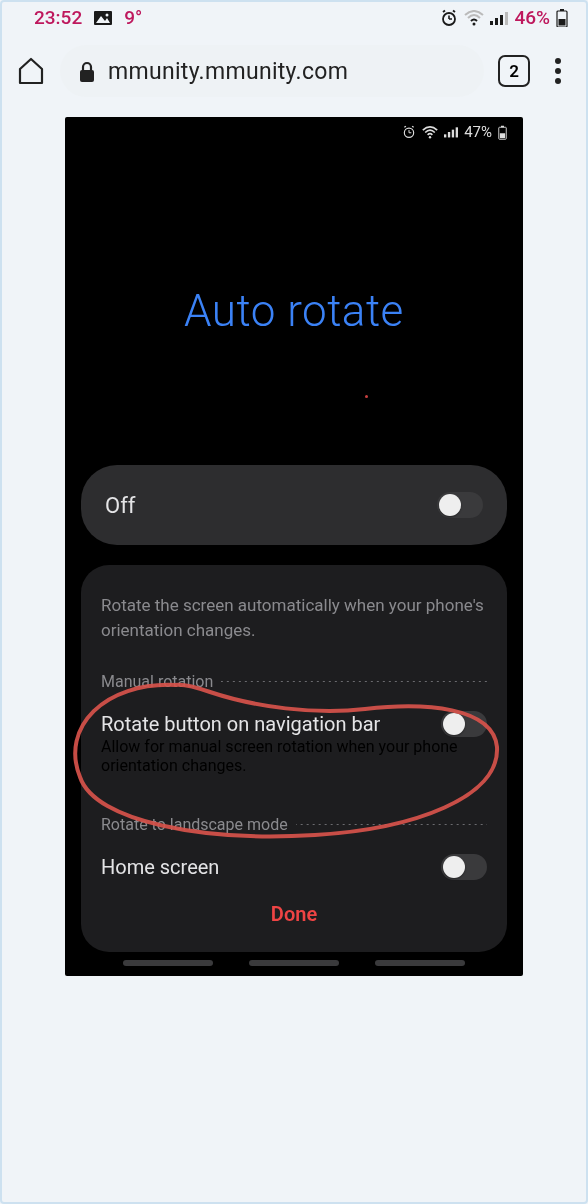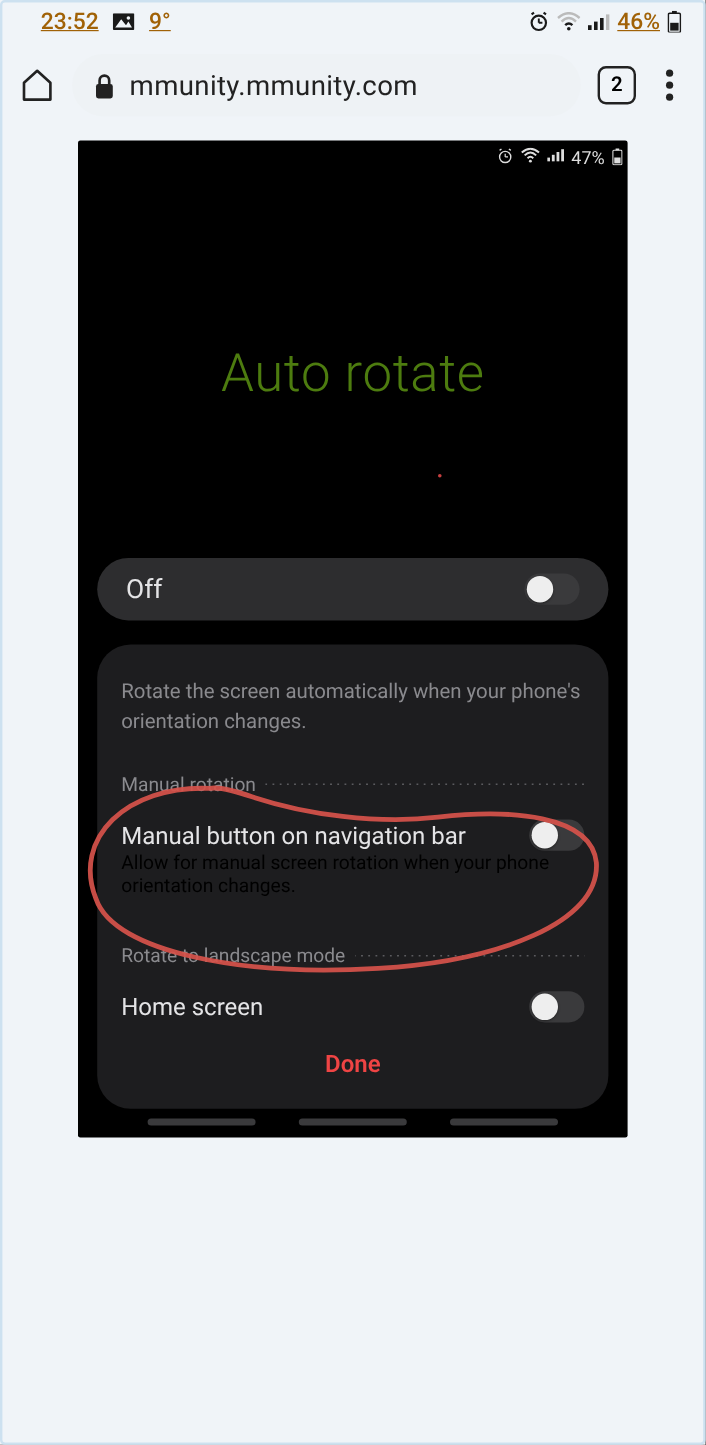--- a/index.html
+++ b/index.html
@@ -1,42 +1,42 @@
 <!DOCTYPE html>
 <html><head>
 <meta charset="utf-8">
 <style>
   * { margin: 0; padding: 0; box-sizing: border-box; font-family: -apple-system, BlinkMacSystemFont, "Segoe UI", Roboto, sans-serif; }
   body { width: 588px; height: 1204px; background: #f0f4f8; border: 2px solid #cde1f0; border-radius: 4px; overflow: hidden; }
 
   
-  .outer-statusbar { display: flex; justify-content: space-between; align-items: center; padding: 4px 18px 4px 32px; font-size: 19px; font-weight: 500; color: #a16207; text-decoration: underline; }
+  .outer-statusbar { display: flex; justify-content: space-between; align-items: center; padding: 4px 18px 4px 32px; font-size: 19px; font-weight: 500; color: #be185d; }
   .outer-statusbar .left { display: flex; align-items: center; gap: 12px; }
   .outer-statusbar .right { display: flex; align-items: center; gap: 6px; }
 
   
   .browser-bar { display: flex; align-items: center; padding: 12px 14px 20px 14px; gap: 14px; }
   .home-icon { width: 30px; height: 30px; display: flex; align-items: center; justify-content: center; }
   .url-pill { flex: 1; background: #eef2f5; border-radius: 28px; height: 52px; display: flex; align-items: center; padding: 0 18px; gap: 12px; }
   .lock { width: 18px; height: 20px; }
   .url-text { font-size: 23px; color: #222; letter-spacing: 0.3px; }
   .tabs-box { width: 32px; height: 32px; border: 2.5px solid #222; border-radius: 7px; display: flex; align-items: center; justify-content: center; font-size: 17px; font-weight: 600; }
   .menu-dots { width: 28px; display: flex; flex-direction: column; align-items: center; gap: 4px; }
   .menu-dots span { width: 6px; height: 6px; background: #222; border-radius: 50%; }
 
   
   .inner-frame { margin: 0 auto; width: 458px; background: #000; border-radius: 2px; overflow: hidden; position: relative; }
-  .inner-statusbar { display: flex; justify-content: flex-end; align-items: flex-start; gap: 6px; padding: 6px 4px 4px; color: #ddd; font-size: 15px; }
+  .inner-statusbar { display: flex; justify-content: flex-end; align-items: center; gap: 6px; padding: 6px 16px 4px; color: #ddd; font-size: 15px; }
   .inner-statusbar .icon { display: inline-flex; }
 
   .hero { height: 320px; display: flex; align-items: center; justify-content: center; position: relative; }
-  .hero-title { color: #4d7c0f; font-size: 44px; font-weight: 300; letter-spacing: 0.5px; margin-top: 12px; }
+  .hero-title { color: #3b82f6; font-size: 44px; font-weight: 300; letter-spacing: 0.5px; margin-top: 12px; }
   .hero .dot { position: absolute; top: 250px; left: 300px; width: 3px; height: 3px; background: #c84040; border-radius: 50%; }
 
-  .off-pill { margin: 0 16px; background: #2d2d2f; border-radius: 36px; height: 52px; display: flex; align-items: center; justify-content: space-between; padding: 3px 24px; }
+  .off-pill { margin: 0 16px; background: #2d2d2f; border-radius: 36px; height: 80px; display: flex; align-items: center; justify-content: space-between; padding: 3px 24px; }
   .off-label { color: #e4e4e6; font-size: 22px; font-weight: 400; }
 
   .panel { margin: 20px 16px 0; background: #1d1d1f; border-radius: 28px; padding: 28px 20px 20px; position: relative; }
   .desc { color: #8a8a8e; font-size: 17px; line-height: 1.45; margin-bottom: 30px; }
   .section-head { display: flex; align-items: center; gap: 8px; margin-bottom: 20px; }
   .section-head .label { color: #8a8a8e; font-size: 16px; flex-shrink: 0; }
   .section-head .dots-line { flex: 1; height: 1px; background-image: radial-gradient(circle, #6a6a6e 1px, transparent 1px); background-size: 6px 2px; background-repeat: repeat-x; background-position: center; }
   .row { display: flex; align-items: center; justify-content: space-between; }
   .row .title { color: #e4e4e6; font-size: 20px; }
   .toggle { width: 46px; height: 26px; background: #3a3a3c; border-radius: 18px; position: relative; flex-shrink: 0; }
@@ -182,21 +182,21 @@
 
     <div class="desc">Rotate the screen automatically when your phone's orientation changes.</div>
 
     <div class="section-head">
       <span class="label">Manual rotation</span>
       <span class="dots-line"></span>
     </div>
 
     <div style="position:relative;">
       <div class="row">
-        <span class="title">Manual button on navigation bar</span>
+        <span class="title">Rotate button on navigation bar</span>
         <div class="toggle">
             <div class="knob"></div>
           </div>
       </div>
       <div class="sub">Allow for manual screen rotation when your phone orientation changes.</div>
     </div>
 
     <svg class="annotation" style="left:-16px; top:102px;" width="460" height="190" viewBox="0 0 460 190">
       <path d="M 110 18
                C 40 15, -5 60, 15 110

